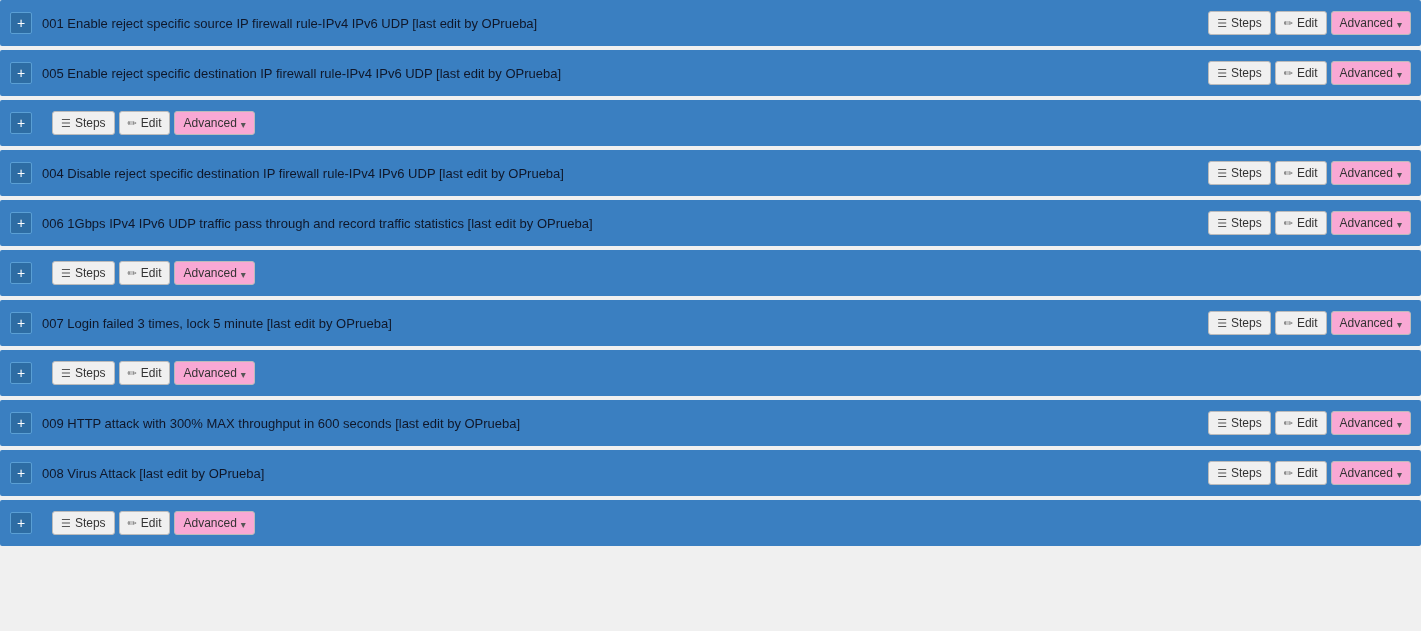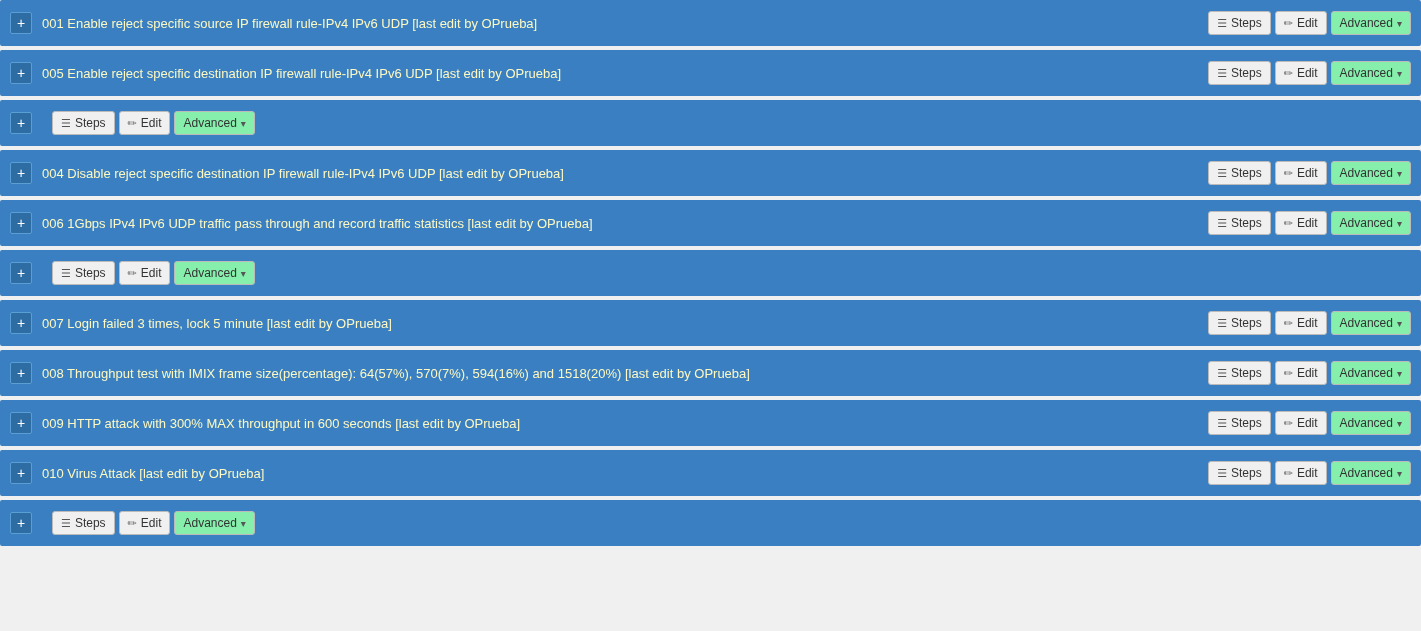--- a/index.html
+++ b/index.html
@@ -36,21 +36,21 @@
       display: flex;
       align-items: center;
       justify-content: center;
       border-radius: 2px;
       flex-shrink: 0;
       margin-right: 10px;
     }
     .item-label {
       flex: 1;
       font-size: 13px;
-      color: #fef9c3;
+      color: #0f172a;
       white-space: nowrap;
       overflow: hidden;
       text-overflow: ellipsis;
     }
     .btn-group {
       display: flex;
       gap: 4px;
       flex-shrink: 0;
       margin-left: 10px;
     }
@@ -69,22 +69,23 @@
     }
     .btn-steps {
       background: #f0f0f0;
       border-color: #bbb;
     }
     .btn-edit {
       background: #f0f0f0;
       border-color: #bbb;
     }
     .btn-advanced {
-      background: #86efac;
+      background: #f9a8d4;
       border-color: #bbb;
+      align-items: flex-end;
     }
     .btn-icon {
       font-size: 11px;
       color: #555;
     }
     .caret {
       font-size: 10px;
       color: #555;
     }
   </style>
@@ -227,21 +228,20 @@
         <button class="btn btn-advanced">
           <span>Advanced</span>
           <span class="caret">▾</span>
         </button>
       </div>
     </div>
     <div class="list-item">
       <button class="expand-btn">
         <span>+</span>
       </button>
-      <span class="item-label">008 Throughput test with IMIX frame size(percentage): 64(57%), 570(7%), 594(16%) and 1518(20%) [last edit by OPrueba]</span>
       <div class="btn-group">
         <button class="btn btn-steps">
           <span class="btn-icon">☰</span>
           <span>Steps</span>
         </button>
         <button class="btn btn-edit">
           <span class="btn-icon">✏</span>
           <span>Edit</span>
         </button>
         <button class="btn btn-advanced">
@@ -267,21 +267,21 @@
         <button class="btn btn-advanced">
           <span>Advanced</span>
           <span class="caret">▾</span>
         </button>
       </div>
     </div>
     <div class="list-item">
       <button class="expand-btn">
         <span>+</span>
       </button>
-      <span class="item-label">010 Virus Attack [last edit by OPrueba]</span>
+      <span class="item-label">008 Virus Attack [last edit by OPrueba]</span>
       <div class="btn-group">
         <button class="btn btn-steps">
           <span class="btn-icon">☰</span>
           <span>Steps</span>
         </button>
         <button class="btn btn-edit">
           <span class="btn-icon">✏</span>
           <span>Edit</span>
         </button>
         <button class="btn btn-advanced">

